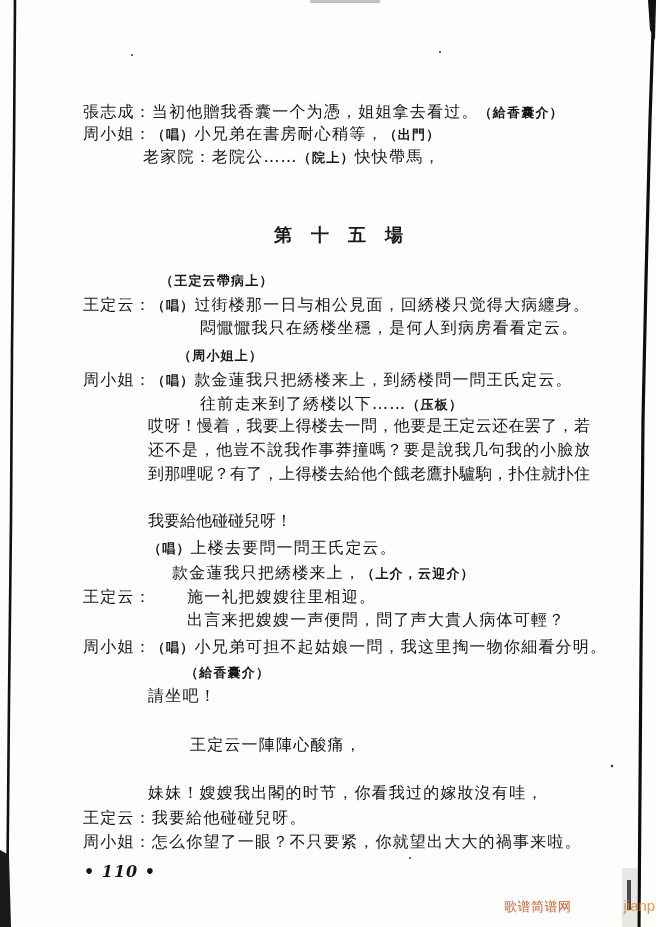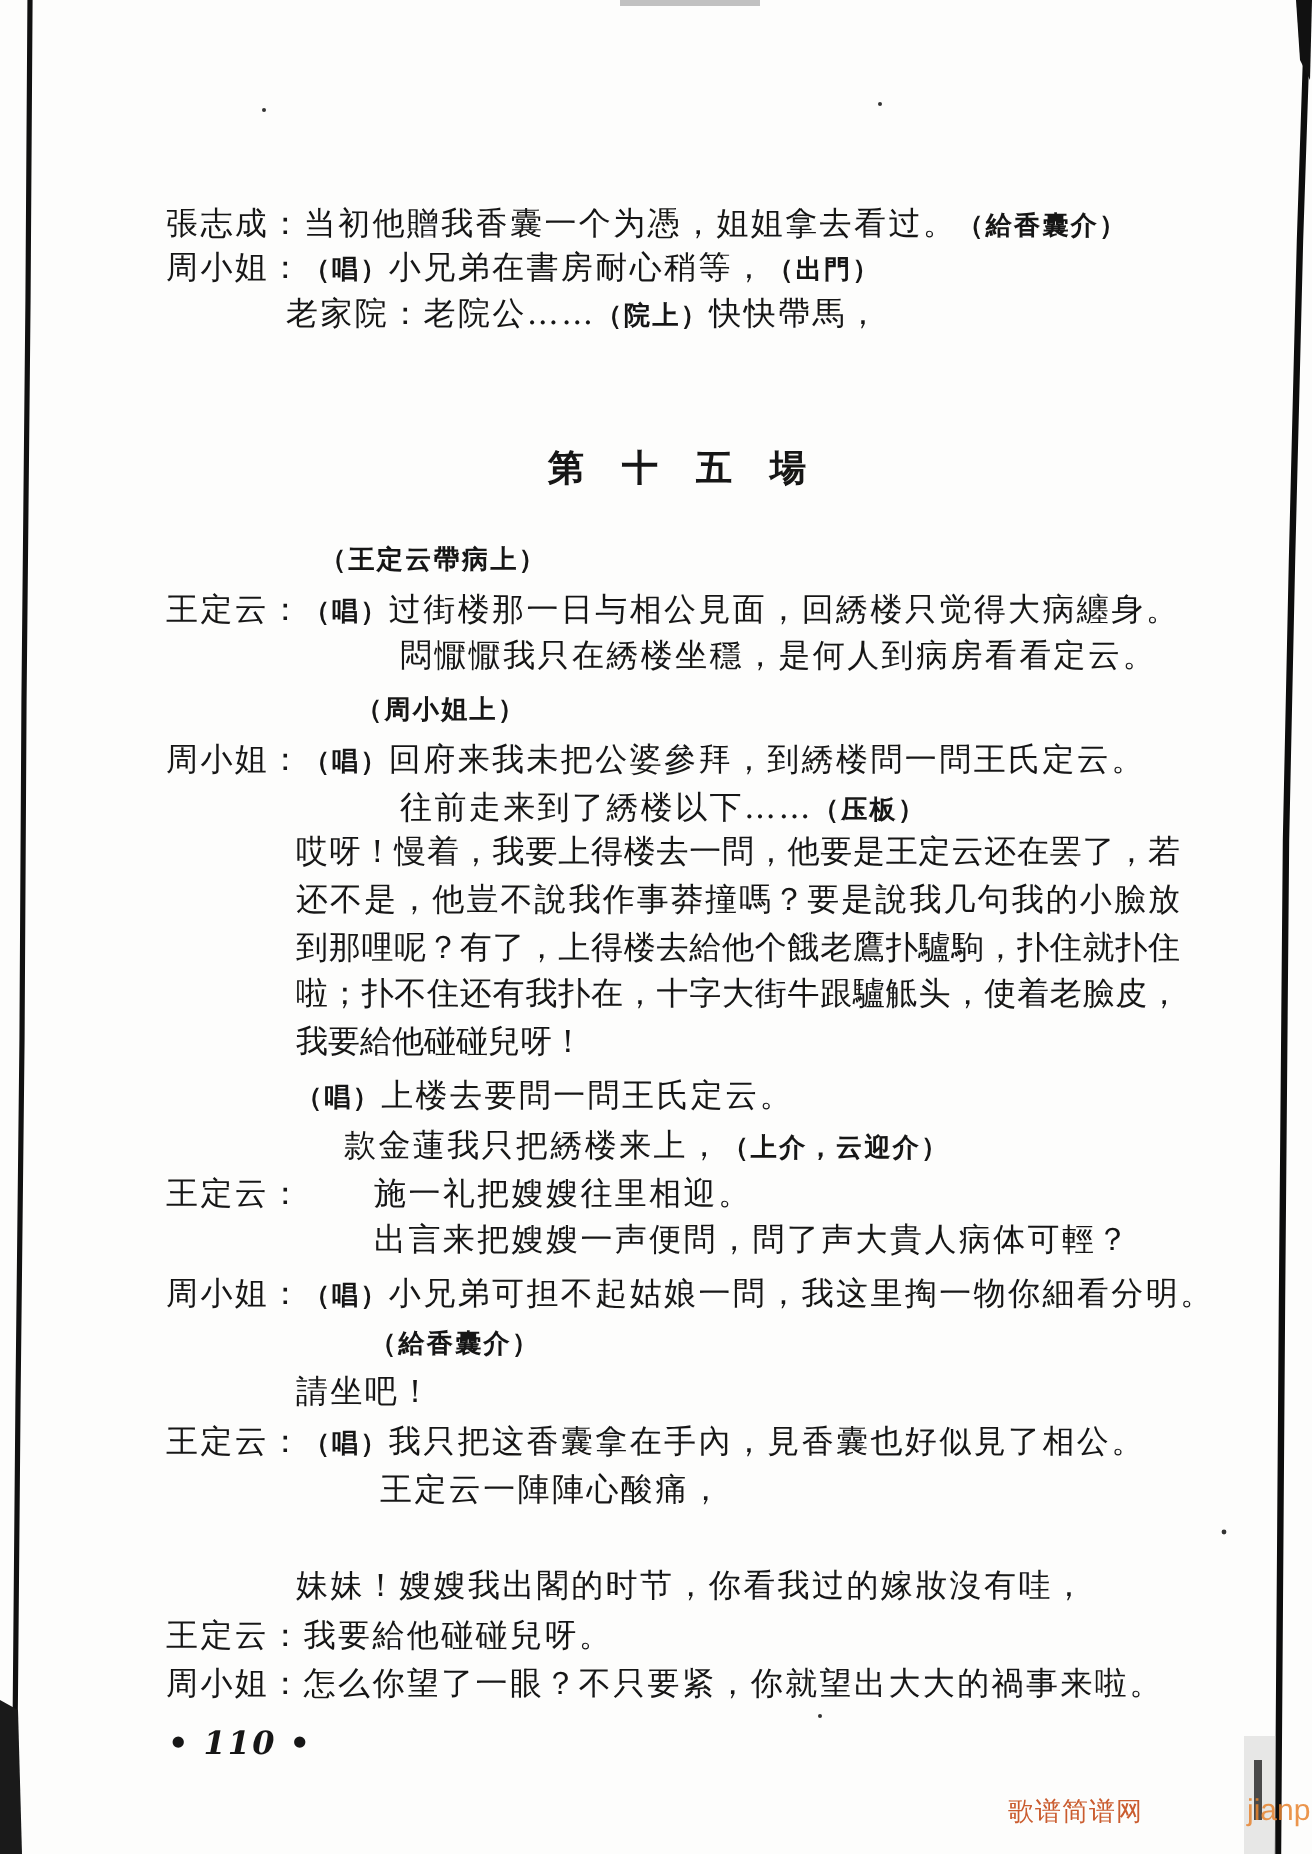--- a/index.html
+++ b/index.html
@@ -76,53 +76,49 @@
   <div class="ln" style="left:83px;top:295px">
     <span class="spk">王定云：</span><span class="dir">（唱）</span><span>过街楼那一日与相公見面，回綉楼只觉得大病纏身。</span>
   </div>
   <div class="ln" style="left:200px;top:318px">
     <span>悶懨懨我只在綉楼坐穩，是何人到病房看看定云。</span>
   </div>
 
   <div class="ln dir" style="left:178px;top:346px">（周小姐上）</div>
 
   <div class="ln" style="left:83px;top:370px">
-    <span class="spk">周小姐：</span><span class="dir">（唱）</span><span>回府来我未把公婆參拜，到綉楼問一問王氏定云。</span>
+    <span class="spk">周小姐：</span><span class="dir">（唱）</span><span>款金蓮我只把綉楼来上，到綉楼問一問王氏定云。</span>
   </div>
   <div class="ln" style="left:200px;top:394px">
     <span>往前走来到了綉楼以下……</span><span class="dir">（压板）</span>
   </div>
 
   <div class="ln just" style="left:148px;top:416px">哎呀！慢着，我要上得楼去一問，他要是王定云还在罢了，若</div>
   <div class="ln just" style="left:148px;top:440px">还不是，他豈不說我作事莽撞嗎？要是說我几句我的小臉放</div>
   <div class="ln just" style="left:148px;top:464px">到那哩呢？有了，上得楼去給他个餓老鷹扑驢駒，扑住就扑住</div>
-  <div class="ln just" style="left:148px;top:487px">啦；扑不住还有我扑在，十字大街牛跟驢觝头，使着老臉皮，</div>
   <div class="ln" style="left:148px;top:511px;letter-spacing:0">我要給他碰碰兒呀！</div>
 
   <div class="ln" style="left:148px;top:538px">
     <span class="dir">（唱）</span><span>上楼去要問一問王氏定云。</span>
   </div>
   <div class="ln" style="left:172px;top:563px">
     <span>款金蓮我只把綉楼来上，</span><span class="dir">（上介，云迎介）</span>
   </div>
 
   <div class="ln" style="left:83px;top:587px">王定云：</div>
   <div class="ln" style="left:187px;top:587px">施一礼把嫂嫂往里相迎。</div>
   <div class="ln" style="left:187px;top:610px">出言来把嫂嫂一声便問，問了声大貴人病体可輕？</div>
 
   <div class="ln" style="left:83px;top:637px">
     <span class="spk">周小姐：</span><span class="dir">（唱）</span><span>小兄弟可担不起姑娘一問，我这里掏一物你細看分明。</span>
   </div>
 
   <div class="ln dir" style="left:185px;top:663px">（給香囊介）</div>
   <div class="ln" style="left:148px;top:686px">請坐吧！</div>
 
-  <div class="ln" style="left:83px;top:711px">
-    <span class="spk">王定云：</span><span class="dir">（唱）</span><span>我只把这香囊拿在手內，見香囊也好似見了相公。</span>
-  </div>
   <div class="ln" style="left:190px;top:735px">王定云一陣陣心酸痛，</div>
 
   <div class="ln" style="left:148px;top:783px">妹妹！嫂嫂我出閣的时节，你看我过的嫁妝沒有哇，</div>
 
   <div class="ln" style="left:83px;top:808px">
     <span class="spk">王定云：</span><span>我要給他碰碰兒呀。</span>
   </div>
   <div class="ln" style="left:83px;top:832px">
     <span class="spk">周小姐：</span><span>怎么你望了一眼？不只要紧，你就望出大大的禍事来啦。</span>
   </div>

